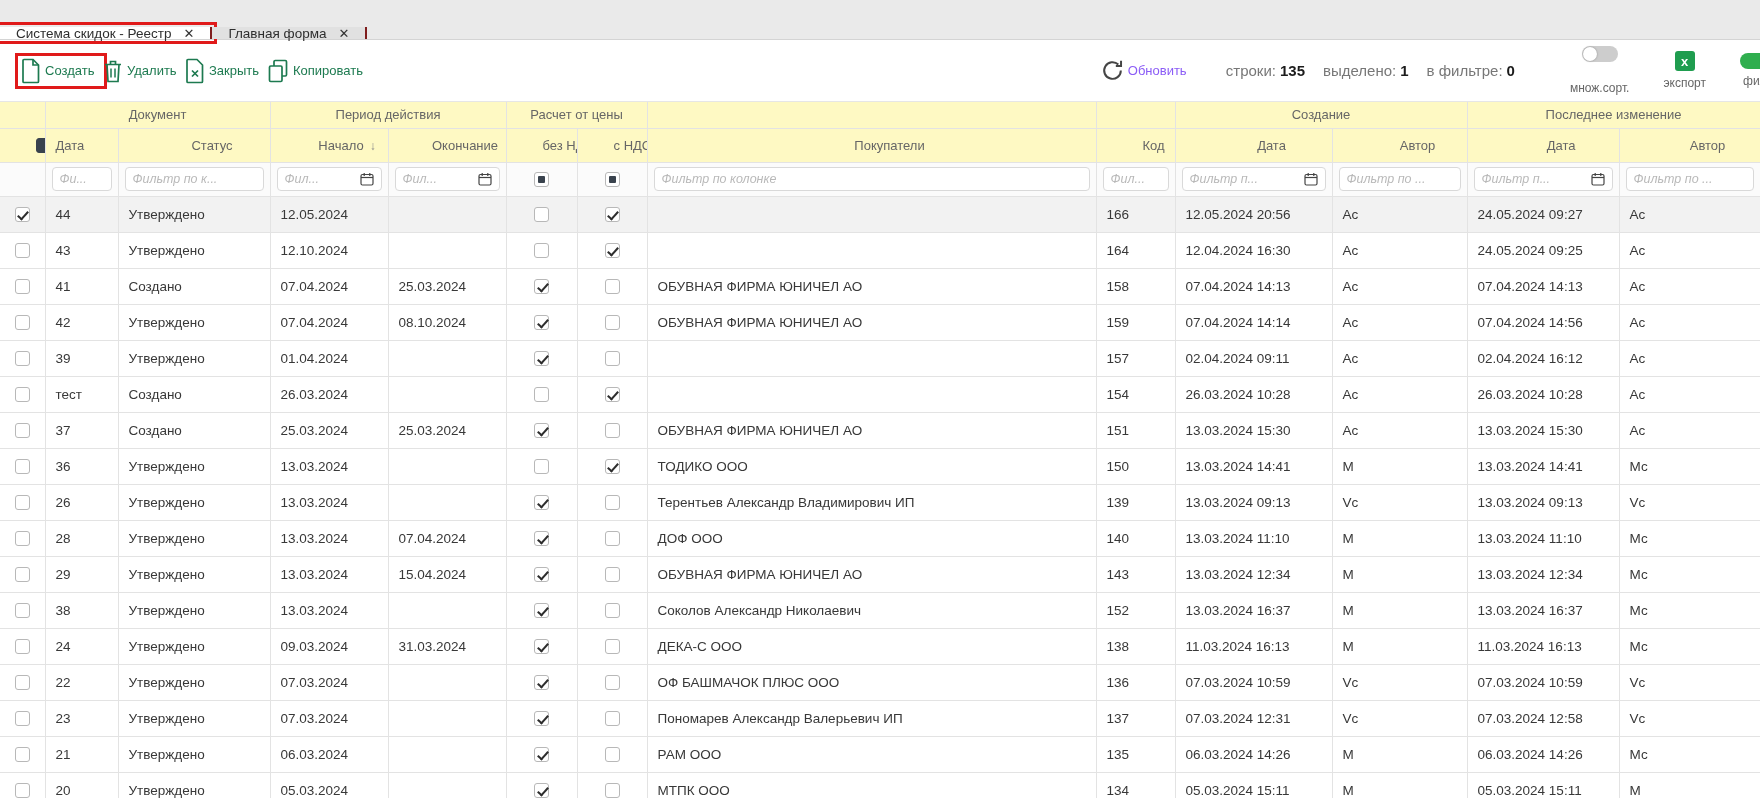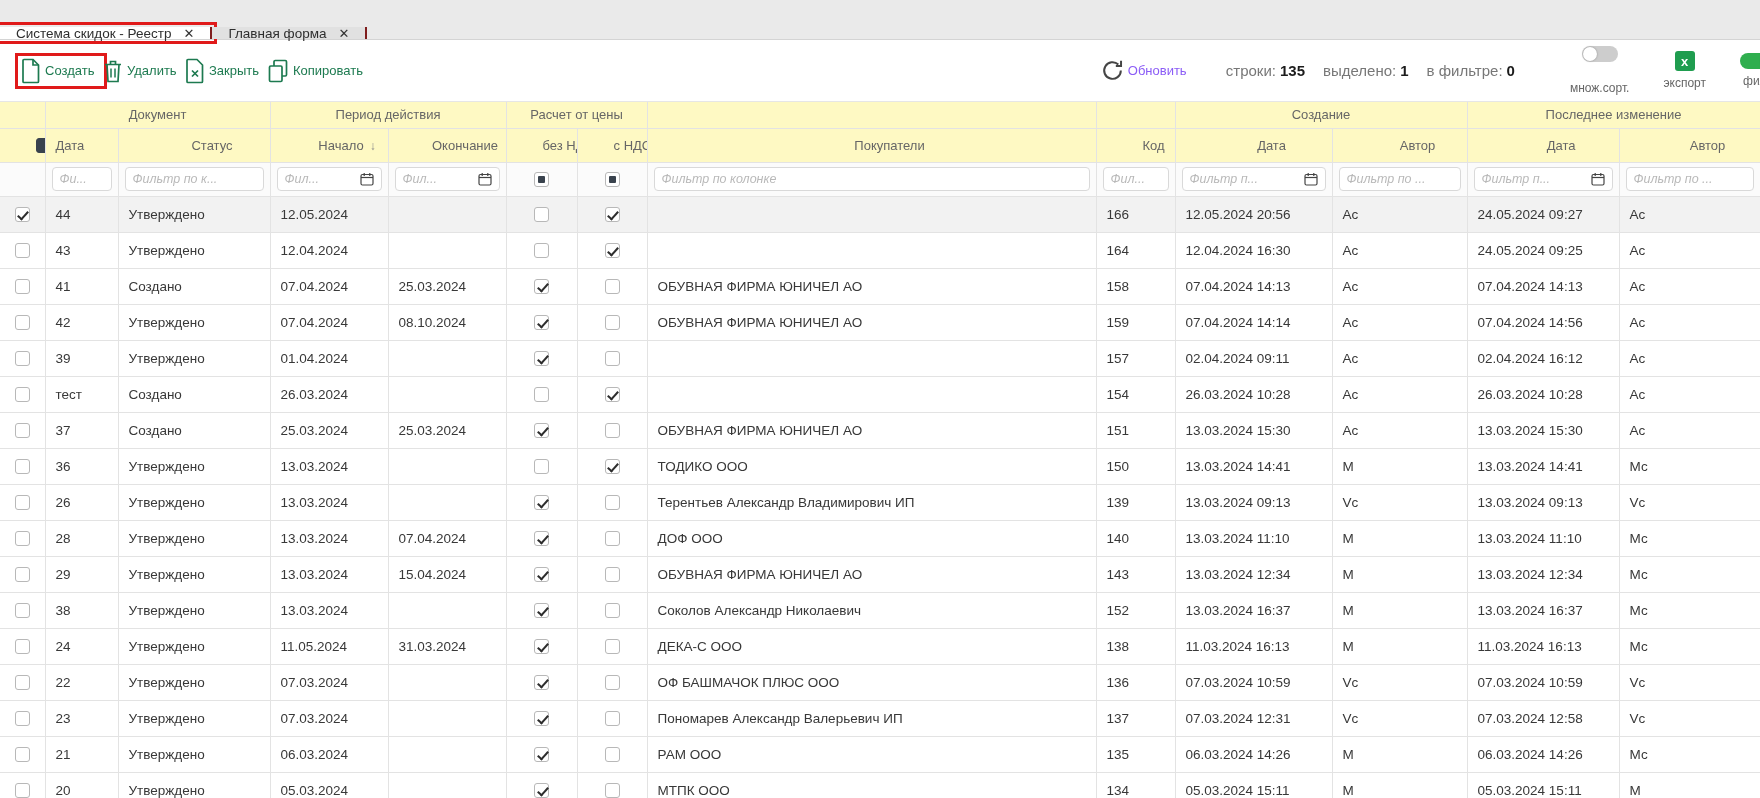--- a/index.html
+++ b/index.html
@@ -292,21 +292,21 @@
     <td>166</td>
     <td>12.05.2024 20:56</td>
     <td>Ас</td>
     <td>24.05.2024 09:27</td>
     <td>Ас</td>
   </tr>
       <tr>
     <td class="c-cb"><span class="cb"></span></td>
     <td>43</td>
     <td>Утверждено</td>
-    <td>12.04.2024</td>
+    <td>12.10.2024</td>
     <td></td>
     <td class="c-cb"><span class="cb"></span></td>
     <td class="c-cb"><span class="cb checked"></span></td>
     <td></td>
     <td>164</td>
     <td>12.04.2024 16:30</td>
     <td>Ас</td>
     <td>24.05.2024 09:25</td>
     <td>Ас</td>
   </tr>
@@ -457,21 +457,21 @@
     <td>152</td>
     <td>13.03.2024 16:37</td>
     <td>М</td>
     <td>13.03.2024 16:37</td>
     <td>Мс</td>
   </tr>
       <tr>
     <td class="c-cb"><span class="cb"></span></td>
     <td>24</td>
     <td>Утверждено</td>
-    <td>11.05.2024</td>
+    <td>09.03.2024</td>
     <td>31.03.2024</td>
     <td class="c-cb"><span class="cb checked"></span></td>
     <td class="c-cb"><span class="cb"></span></td>
     <td>ДЕКА-С ООО</td>
     <td>138</td>
     <td>11.03.2024 16:13</td>
     <td>М</td>
     <td>11.03.2024 16:13</td>
     <td>Мс</td>
   </tr>

